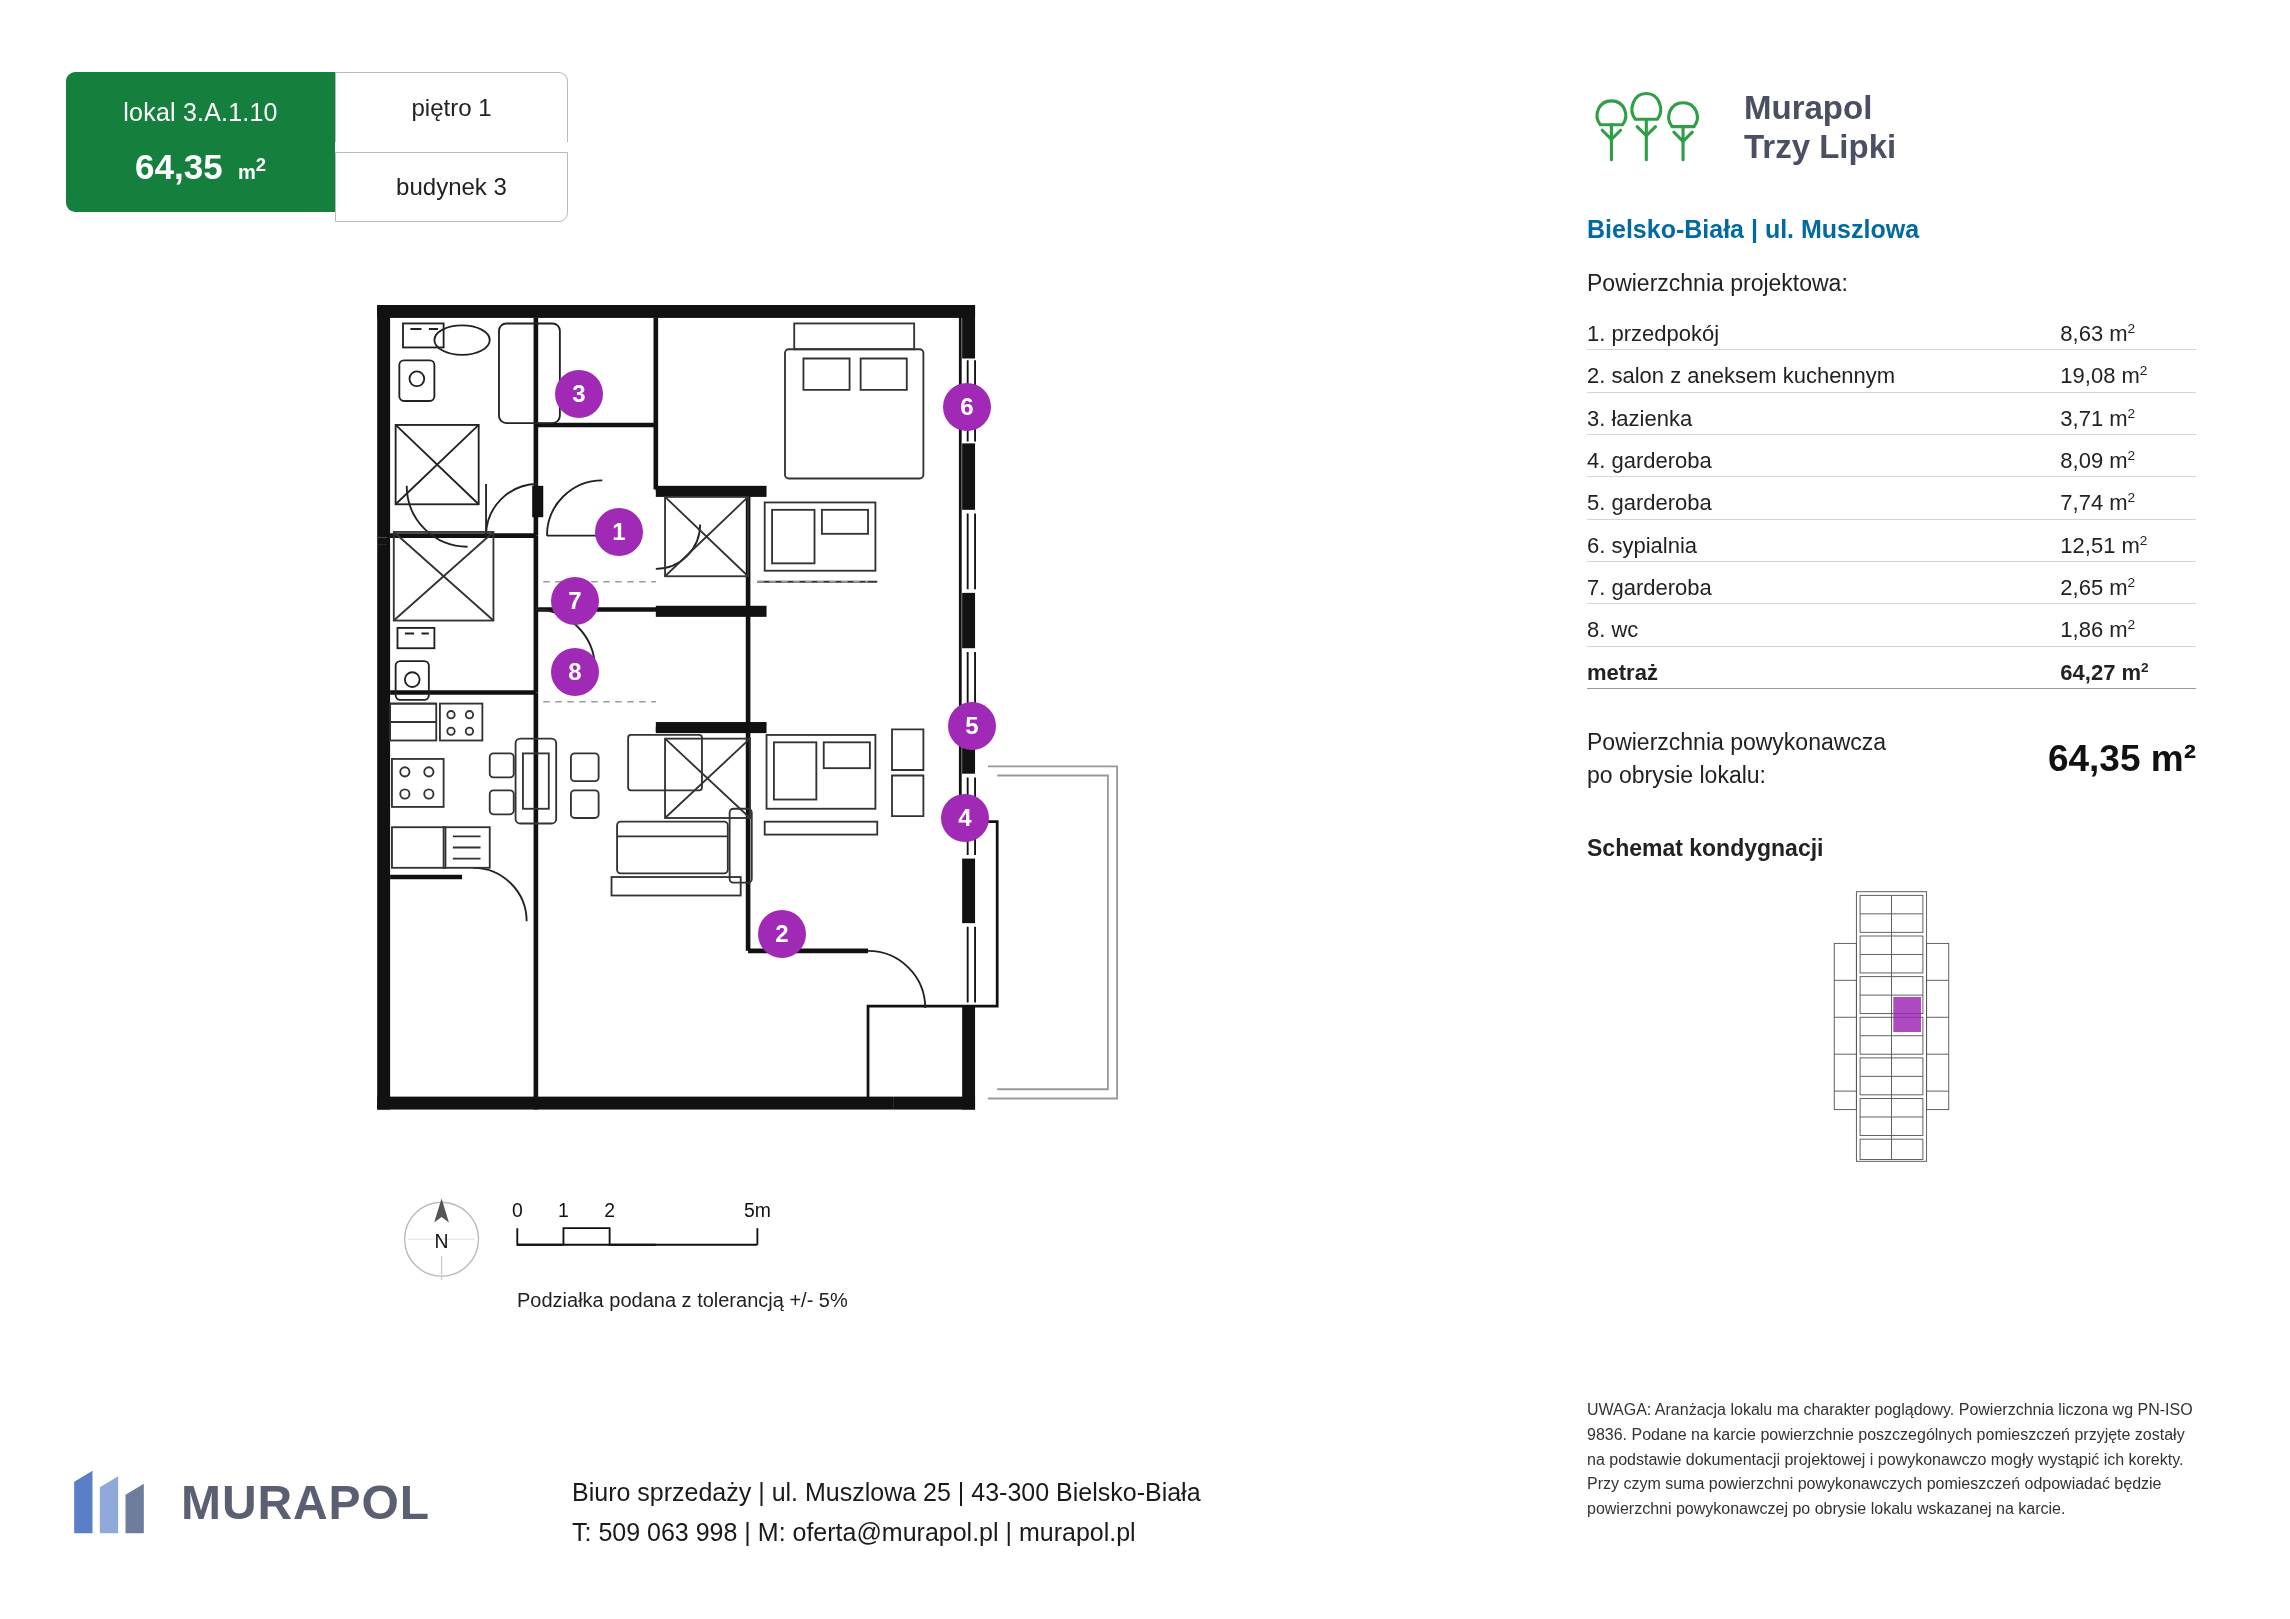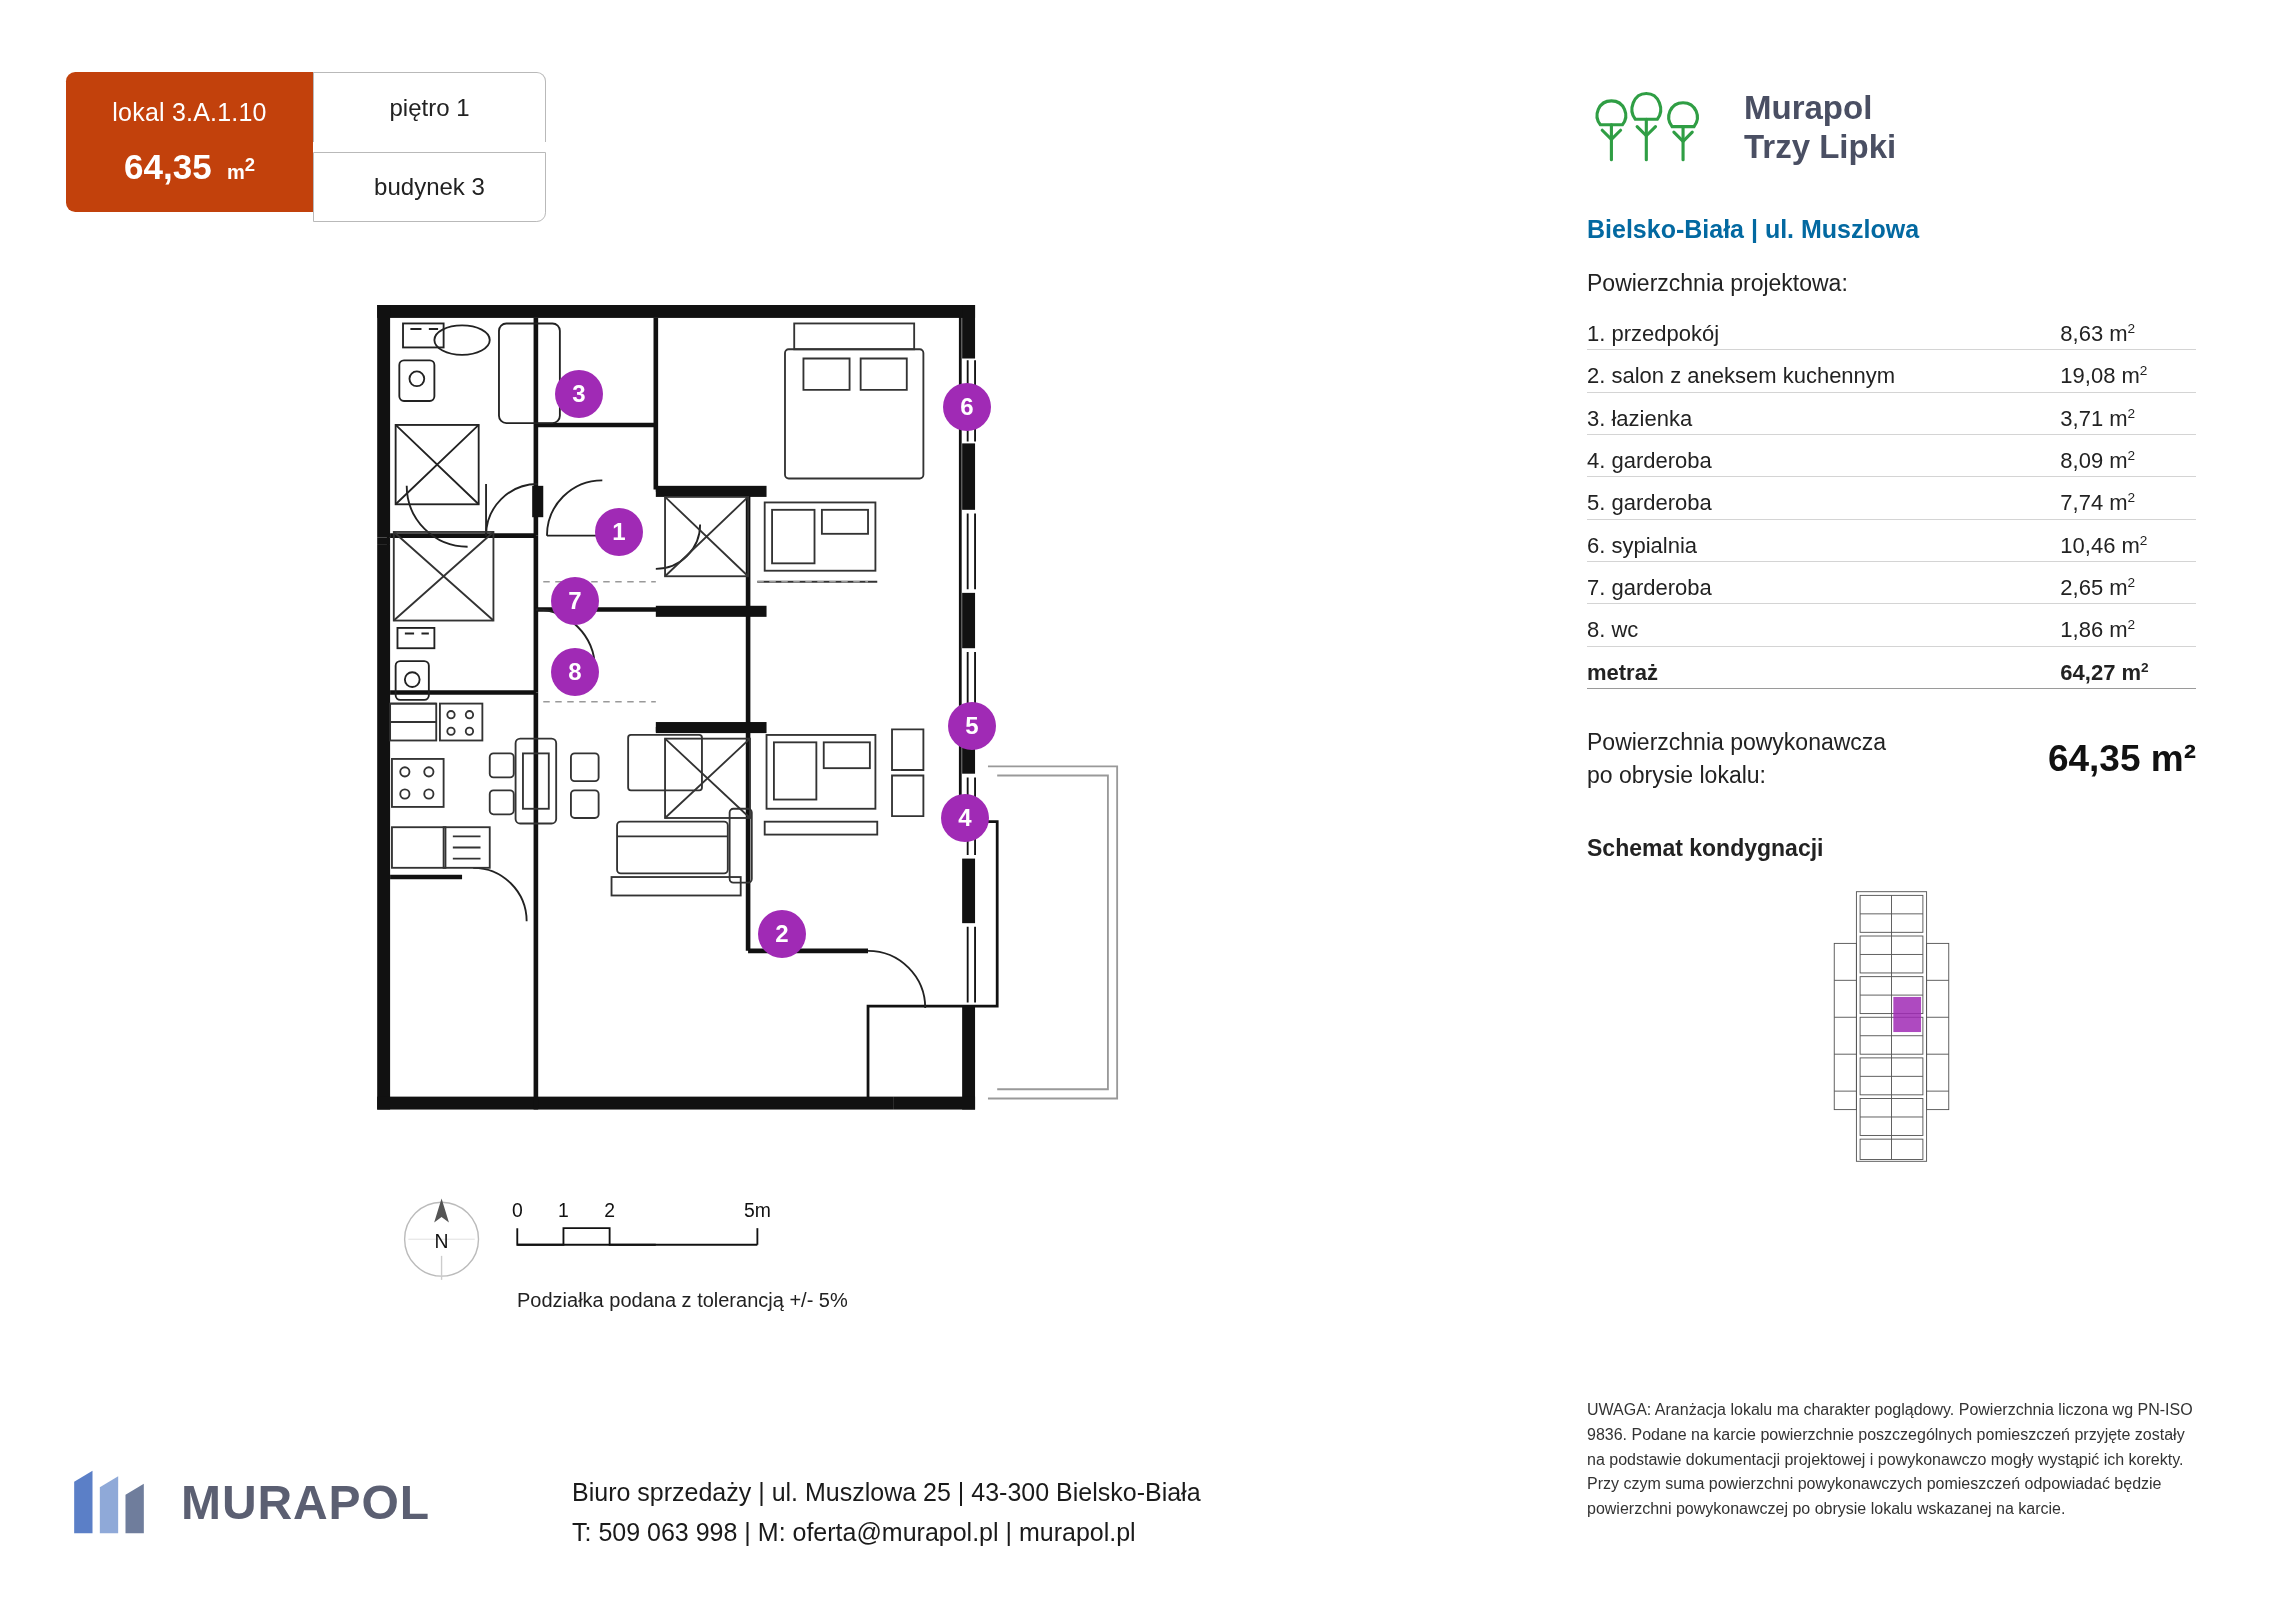--- a/index.html
+++ b/index.html
@@ -12,22 +12,22 @@
     position: relative;
     overflow: hidden;
   }
 
   
   #header-badge {
     position:absolute; left:66px; top:72px;
     display:flex; align-items:stretch;
   }
   .badge-main {
-    background:#c2410c; color:#fff;
-    width:247px; height:140px;
+    background:#15803d; color:#fff;
+    width:269px; height:140px;
     border-radius:9.2px 0 0 9.2px;
     display:flex; flex-direction:column;
     align-items:center; justify-content:center;
     gap:20px;
   }
   .badge-main .lok { font-size:25px; letter-spacing:0.2px; }
   .badge-main .area { font-size:35px; font-weight:bold; }
   .badge-main .area sup { font-size:18.5px; font-weight:bold; vertical-align:super; }
   .badge-side { display:flex; flex-direction:column;gap:10px; }
   .badge-side div {
@@ -363,21 +363,21 @@
     <tr>
       <td>4. garderoba</td>
       <td class="val"><span>8,09 m</span><sup>2</sup></td>
     </tr>
     <tr>
       <td>5. garderoba</td>
       <td class="val"><span>7,74 m</span><sup>2</sup></td>
     </tr>
     <tr>
       <td>6. sypialnia</td>
-      <td class="val"><span>10,46 m</span><sup>2</sup></td>
+      <td class="val"><span>12,51 m</span><sup>2</sup></td>
     </tr>
     <tr>
       <td>7. garderoba</td>
       <td class="val"><span>2,65 m</span><sup>2</sup></td>
     </tr>
     <tr>
       <td>8. wc</td>
       <td class="val"><span>1,86 m</span><sup>2</sup></td>
     </tr>
     <tr class="total">

